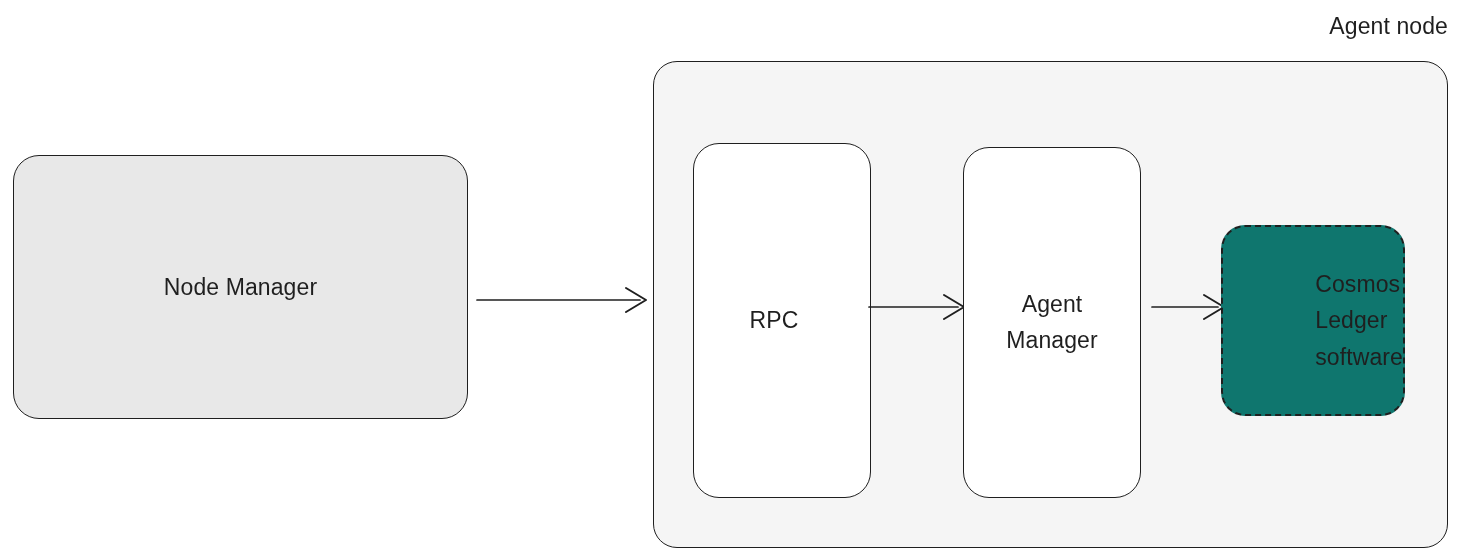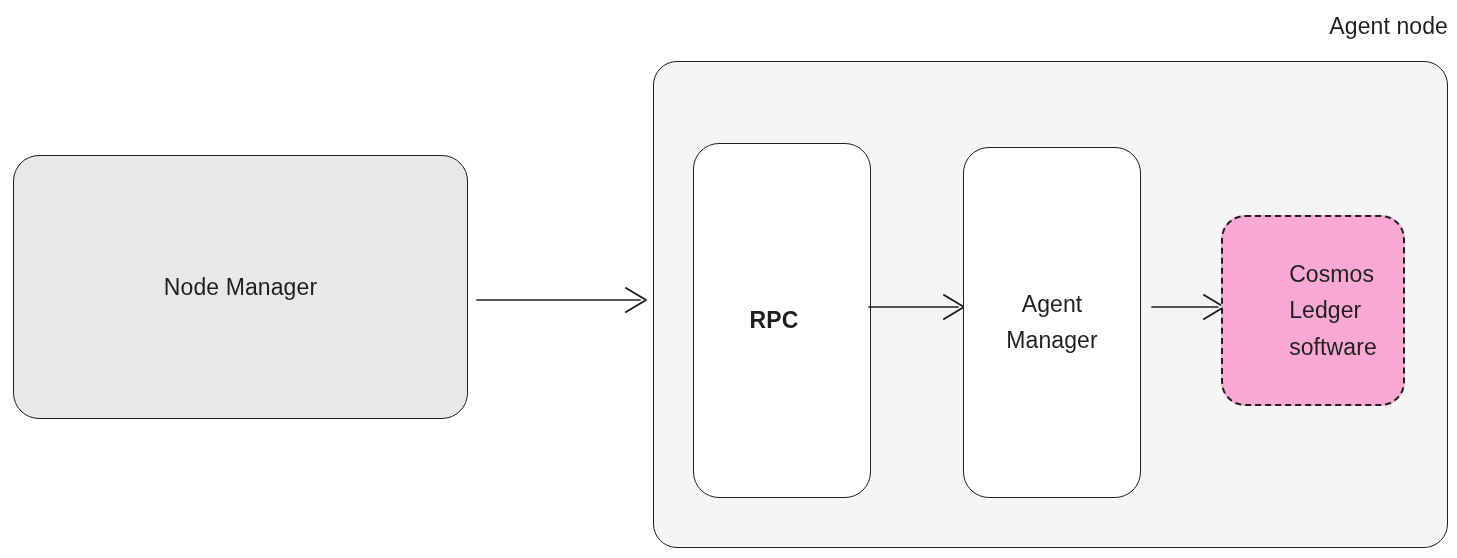--- a/index.html
+++ b/index.html
@@ -71,44 +71,44 @@
   
   #rpc-node {
     left: 693px;
     top: 143px;
     width: 178px;
     height: 355px;
     background: #ffffff;
     border: 1.6px solid #1f1f1f;
     border-radius: 26px;
   }
-  #rpc-node .node-label { transform: translateX(-8px); font-weight: bold; }
+  #rpc-node .node-label { transform: translateX(-8px); }
 
   
   #node-manager-node {
     left: 963px;
     top: 147px;
     width: 178px;
     height: 351px;
     background: #ffffff;
     border: 1.6px solid #1f1f1f;
     border-radius: 26px;
   }
   #node-manager-node .node-label { line-height: 1.55; }
 
   
   #cosmos-ledger-node {
     left: 1221px;
-    top: 215px;
+    top: 225px;
     width: 184px;
     height: 191px;
-    background: #f9a8d4;
+    background: #0f766e;
     border: 2.6px dashed #1f1f1f;
     border-radius: 24px;
-    justify-content: center;
+    justify-content: flex-end;
   }
   #cosmos-ledger-node .node-label {
     text-align: left;
     line-height: 1.58;
     padding-left: 40px;
   }
 
   
   .arrow {
     position: absolute;

